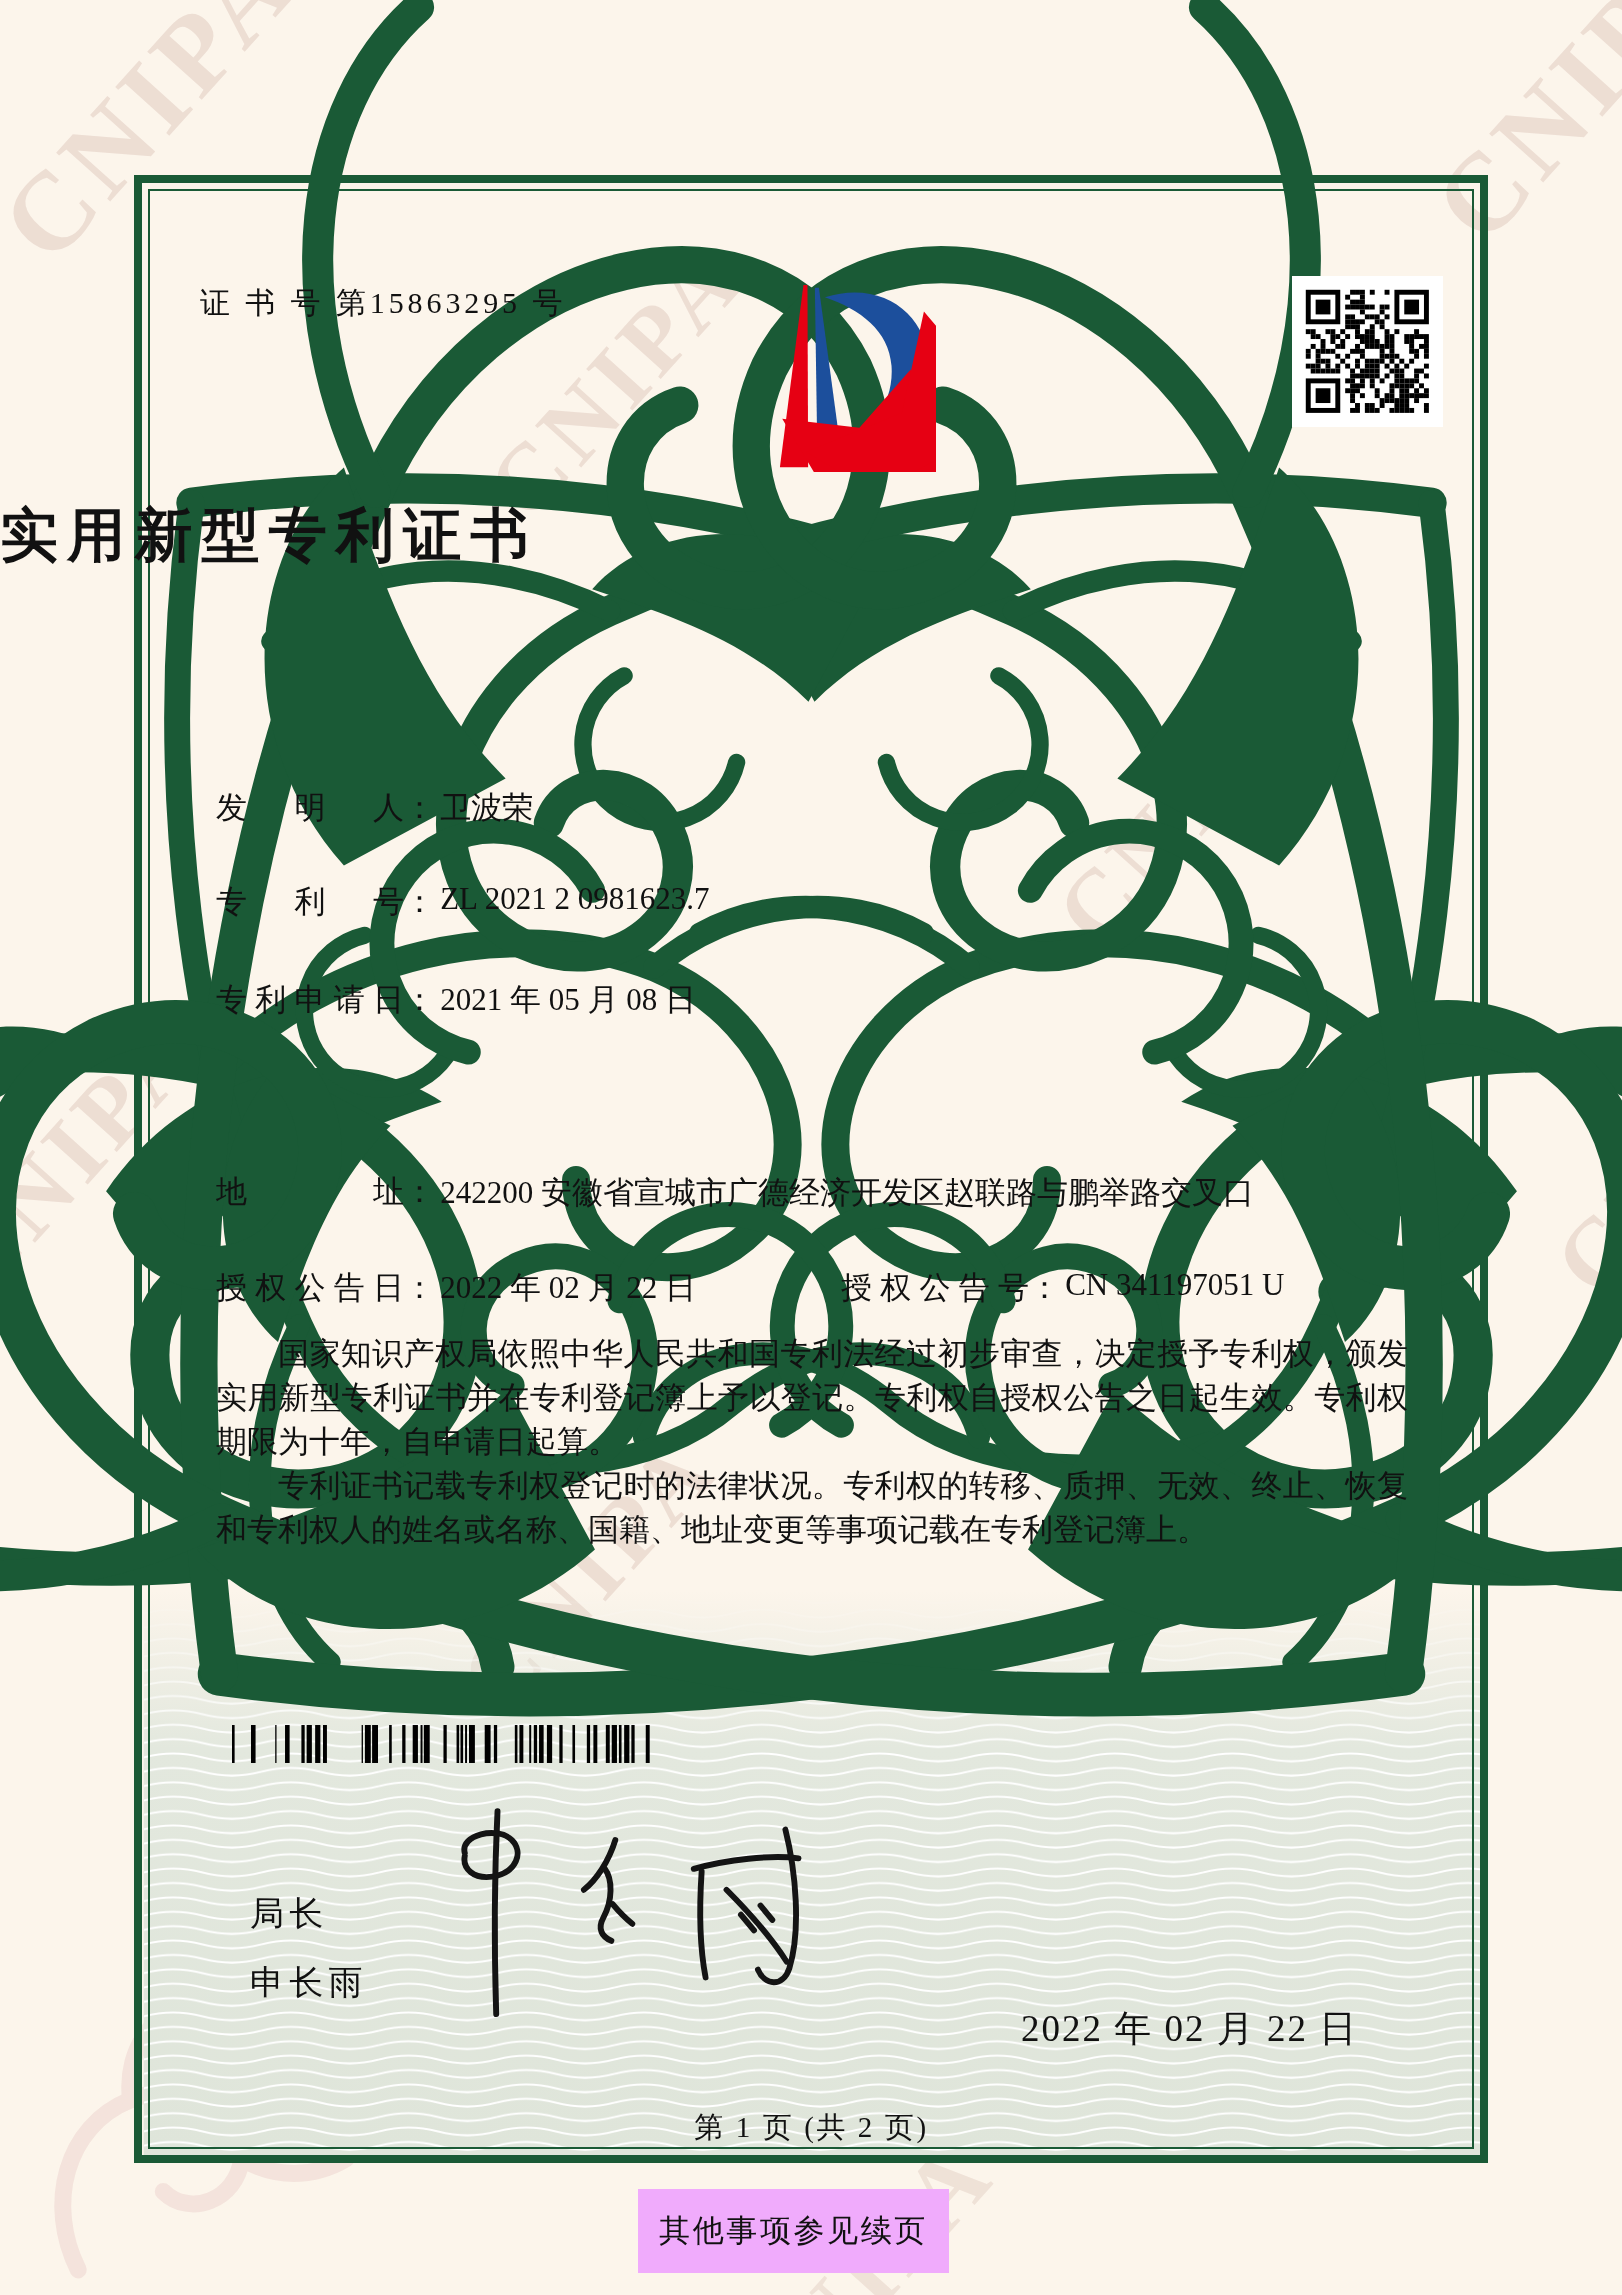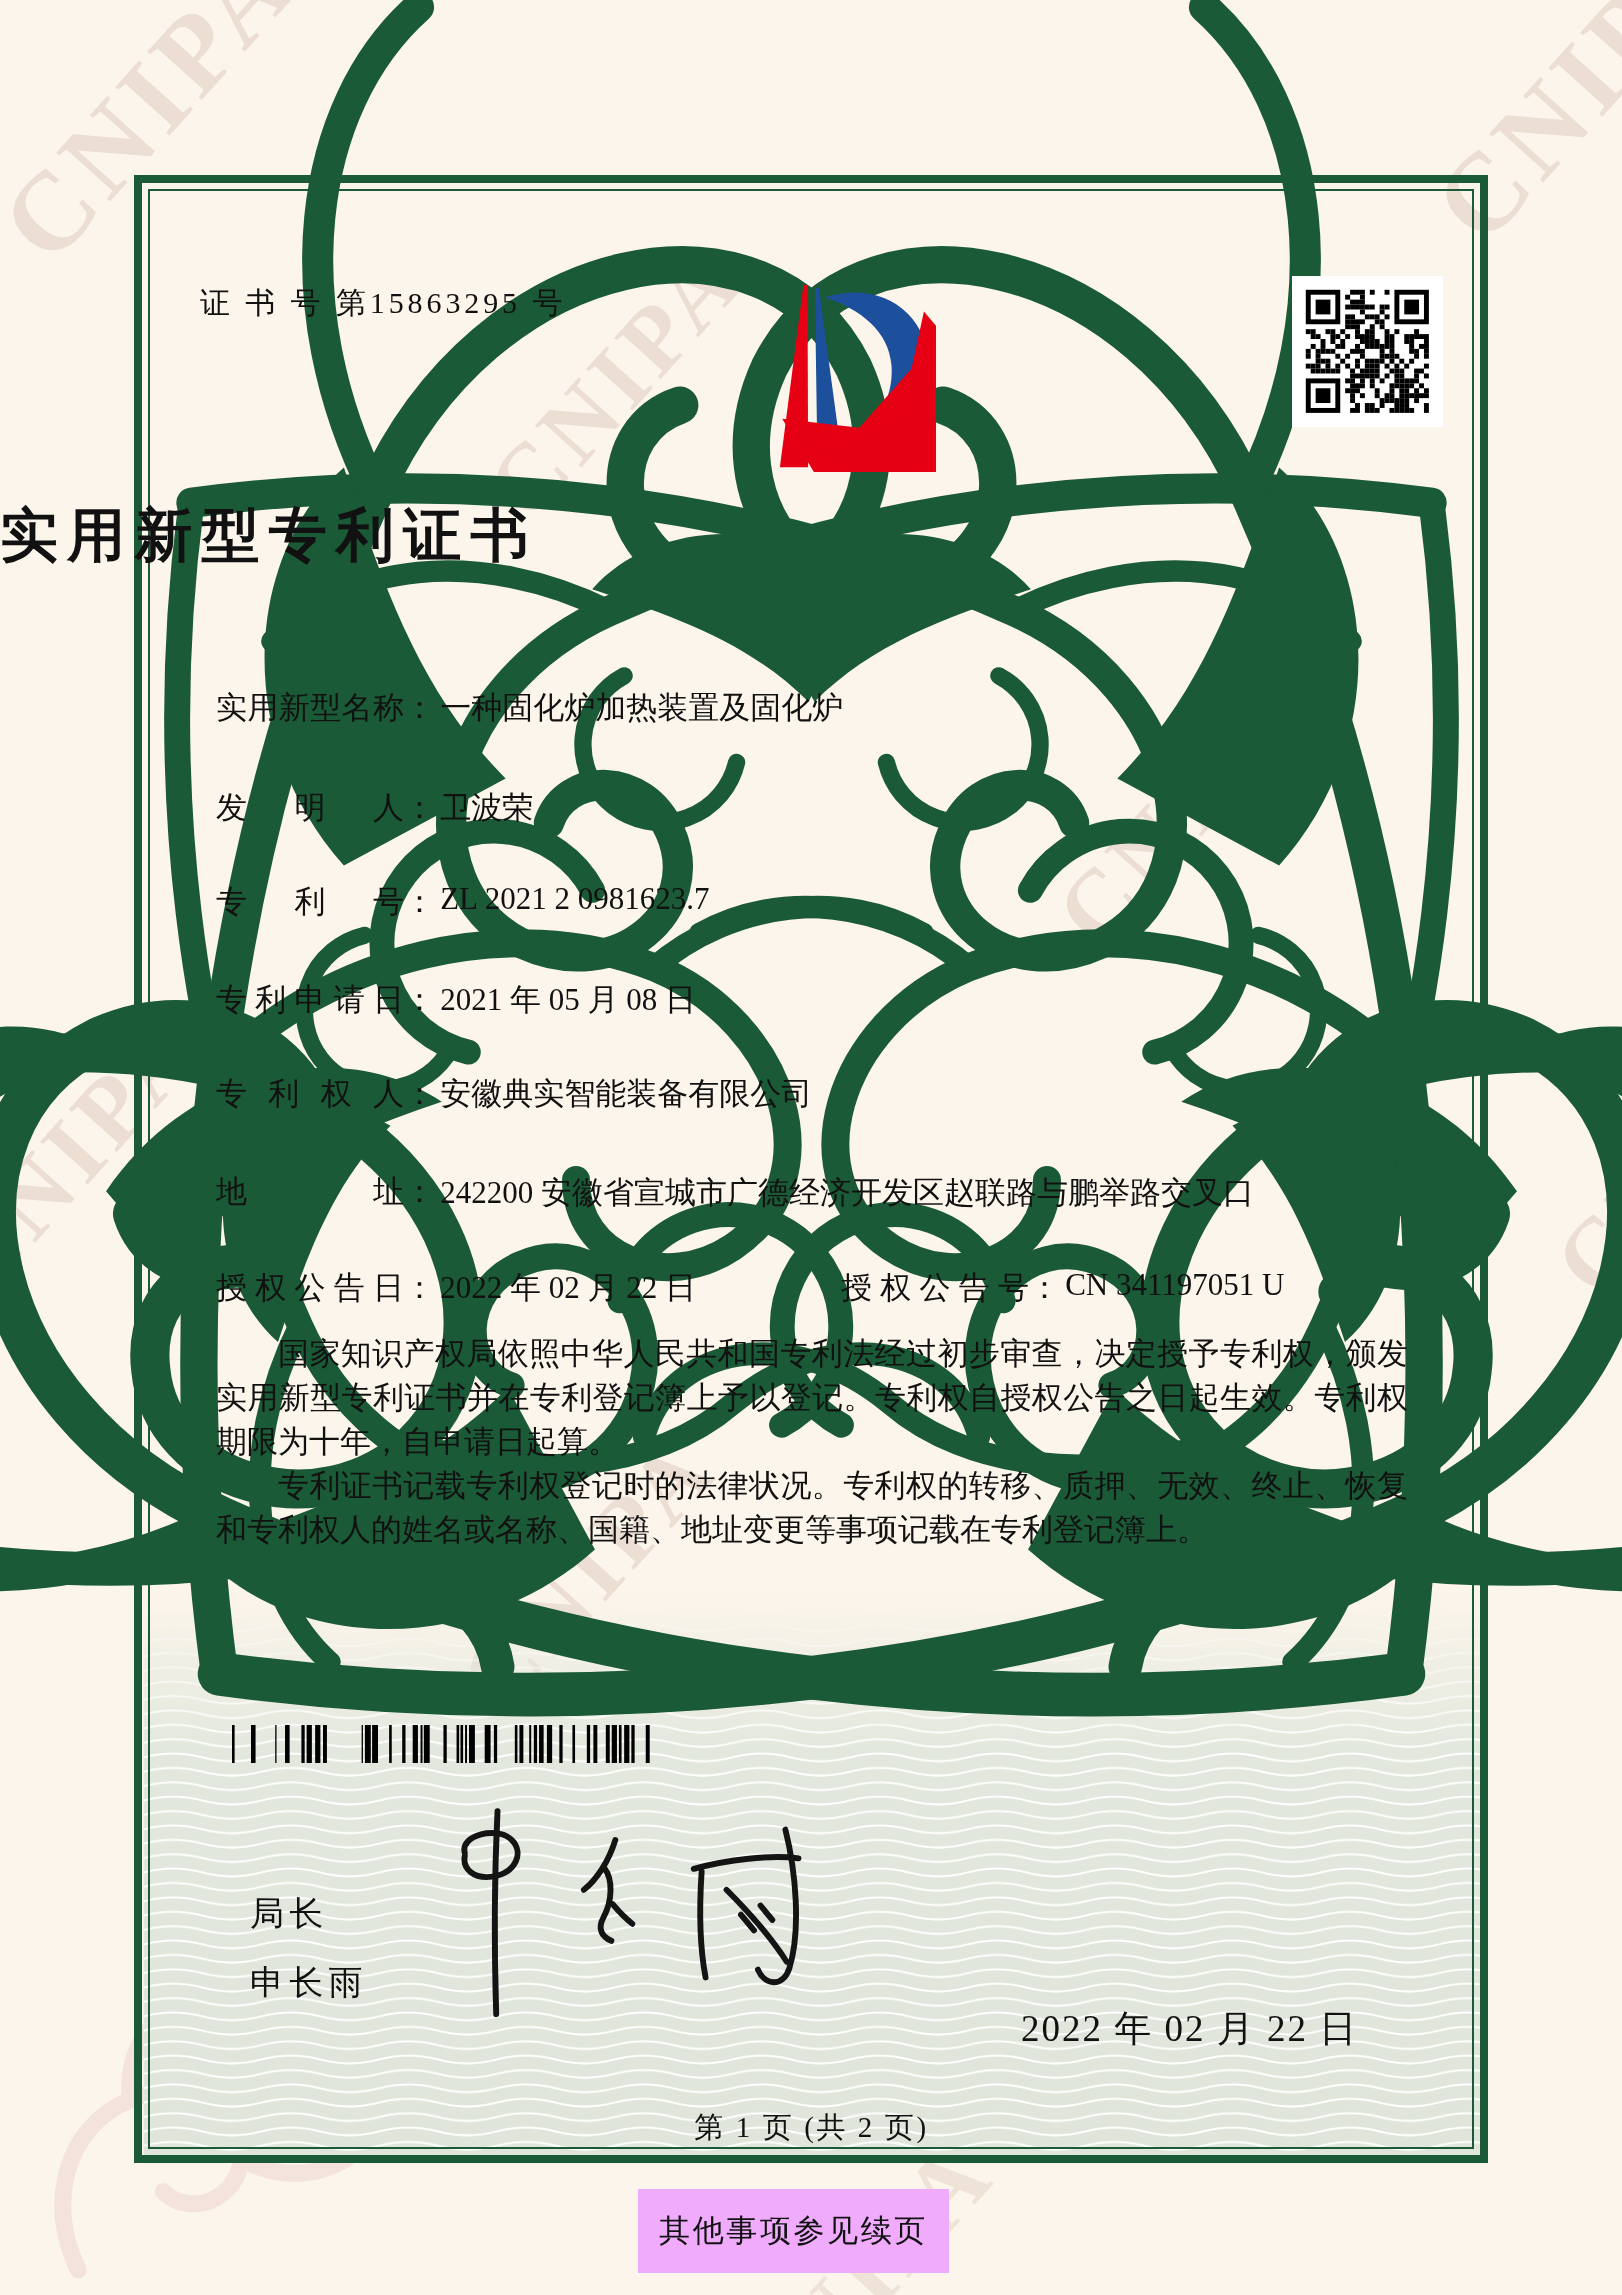--- a/index.html
+++ b/index.html
@@ -390,34 +390,28 @@
       <rect x="156" y="21" width="52.5" height="52.5" fill="#000"></rect>
       <rect x="163.5" y="28.5" width="37.5" height="37.5" fill="#fff"></rect>
       <rect x="171" y="36" width="22.5" height="22.5" fill="#000"></rect>
       <rect x="21" y="156" width="52.5" height="52.5" fill="#000"></rect>
       <rect x="28.5" y="163.5" width="37.5" height="37.5" fill="#fff"></rect>
       <rect x="36" y="171" width="22.5" height="22.5" fill="#000"></rect>
     </svg>
 
   <div class="title">实用新型专利证书</div>
 
-  <div class="row" style="top:687px;">
-    <span class="flabel">实用新型名称</span><span class="colon">：</span><span class="fvalue">一种固化炉加热装置及固化炉</span>
-  </div>
   <div class="row" style="top:787px;">
     <span class="flabel">发　明　人</span><span class="colon">：</span><span class="fvalue">卫波荣</span>
   </div>
   <div class="row" style="top:881px;">
     <span class="flabel">专　利　号</span><span class="colon">：</span><span class="fvalue">ZL 2021 2 0981623.7</span>
   </div>
   <div class="row" style="top:979px;">
     <span class="flabel">专利申请日</span><span class="colon">：</span><span class="fvalue">2021 年 05 月 08 日</span>
-  </div>
-  <div class="row" style="top:1073px;">
-    <span class="flabel">专 利 权 人</span><span class="colon">：</span><span class="fvalue">安徽典实智能装备有限公司</span>
   </div>
   <div class="row" style="top:1171px;">
     <span class="flabel">地　　　址</span><span class="colon">：</span><span class="fvalue wrapval">242200 安徽省宣城市广德经济开发区赵联路与鹏举路交叉口</span>
   </div>
   <div class="row" style="top:1267px;">
     <span>
       <span class="flabel">授权公告日</span><span class="colon">：</span><span class="fvalue">2022 年 02 月 22 日</span>
     </span>
     <span class="grp2">
       <span class="flabel">授权公告号</span><span class="colon">：</span><span class="fvalue">CN 341197051 U</span>

